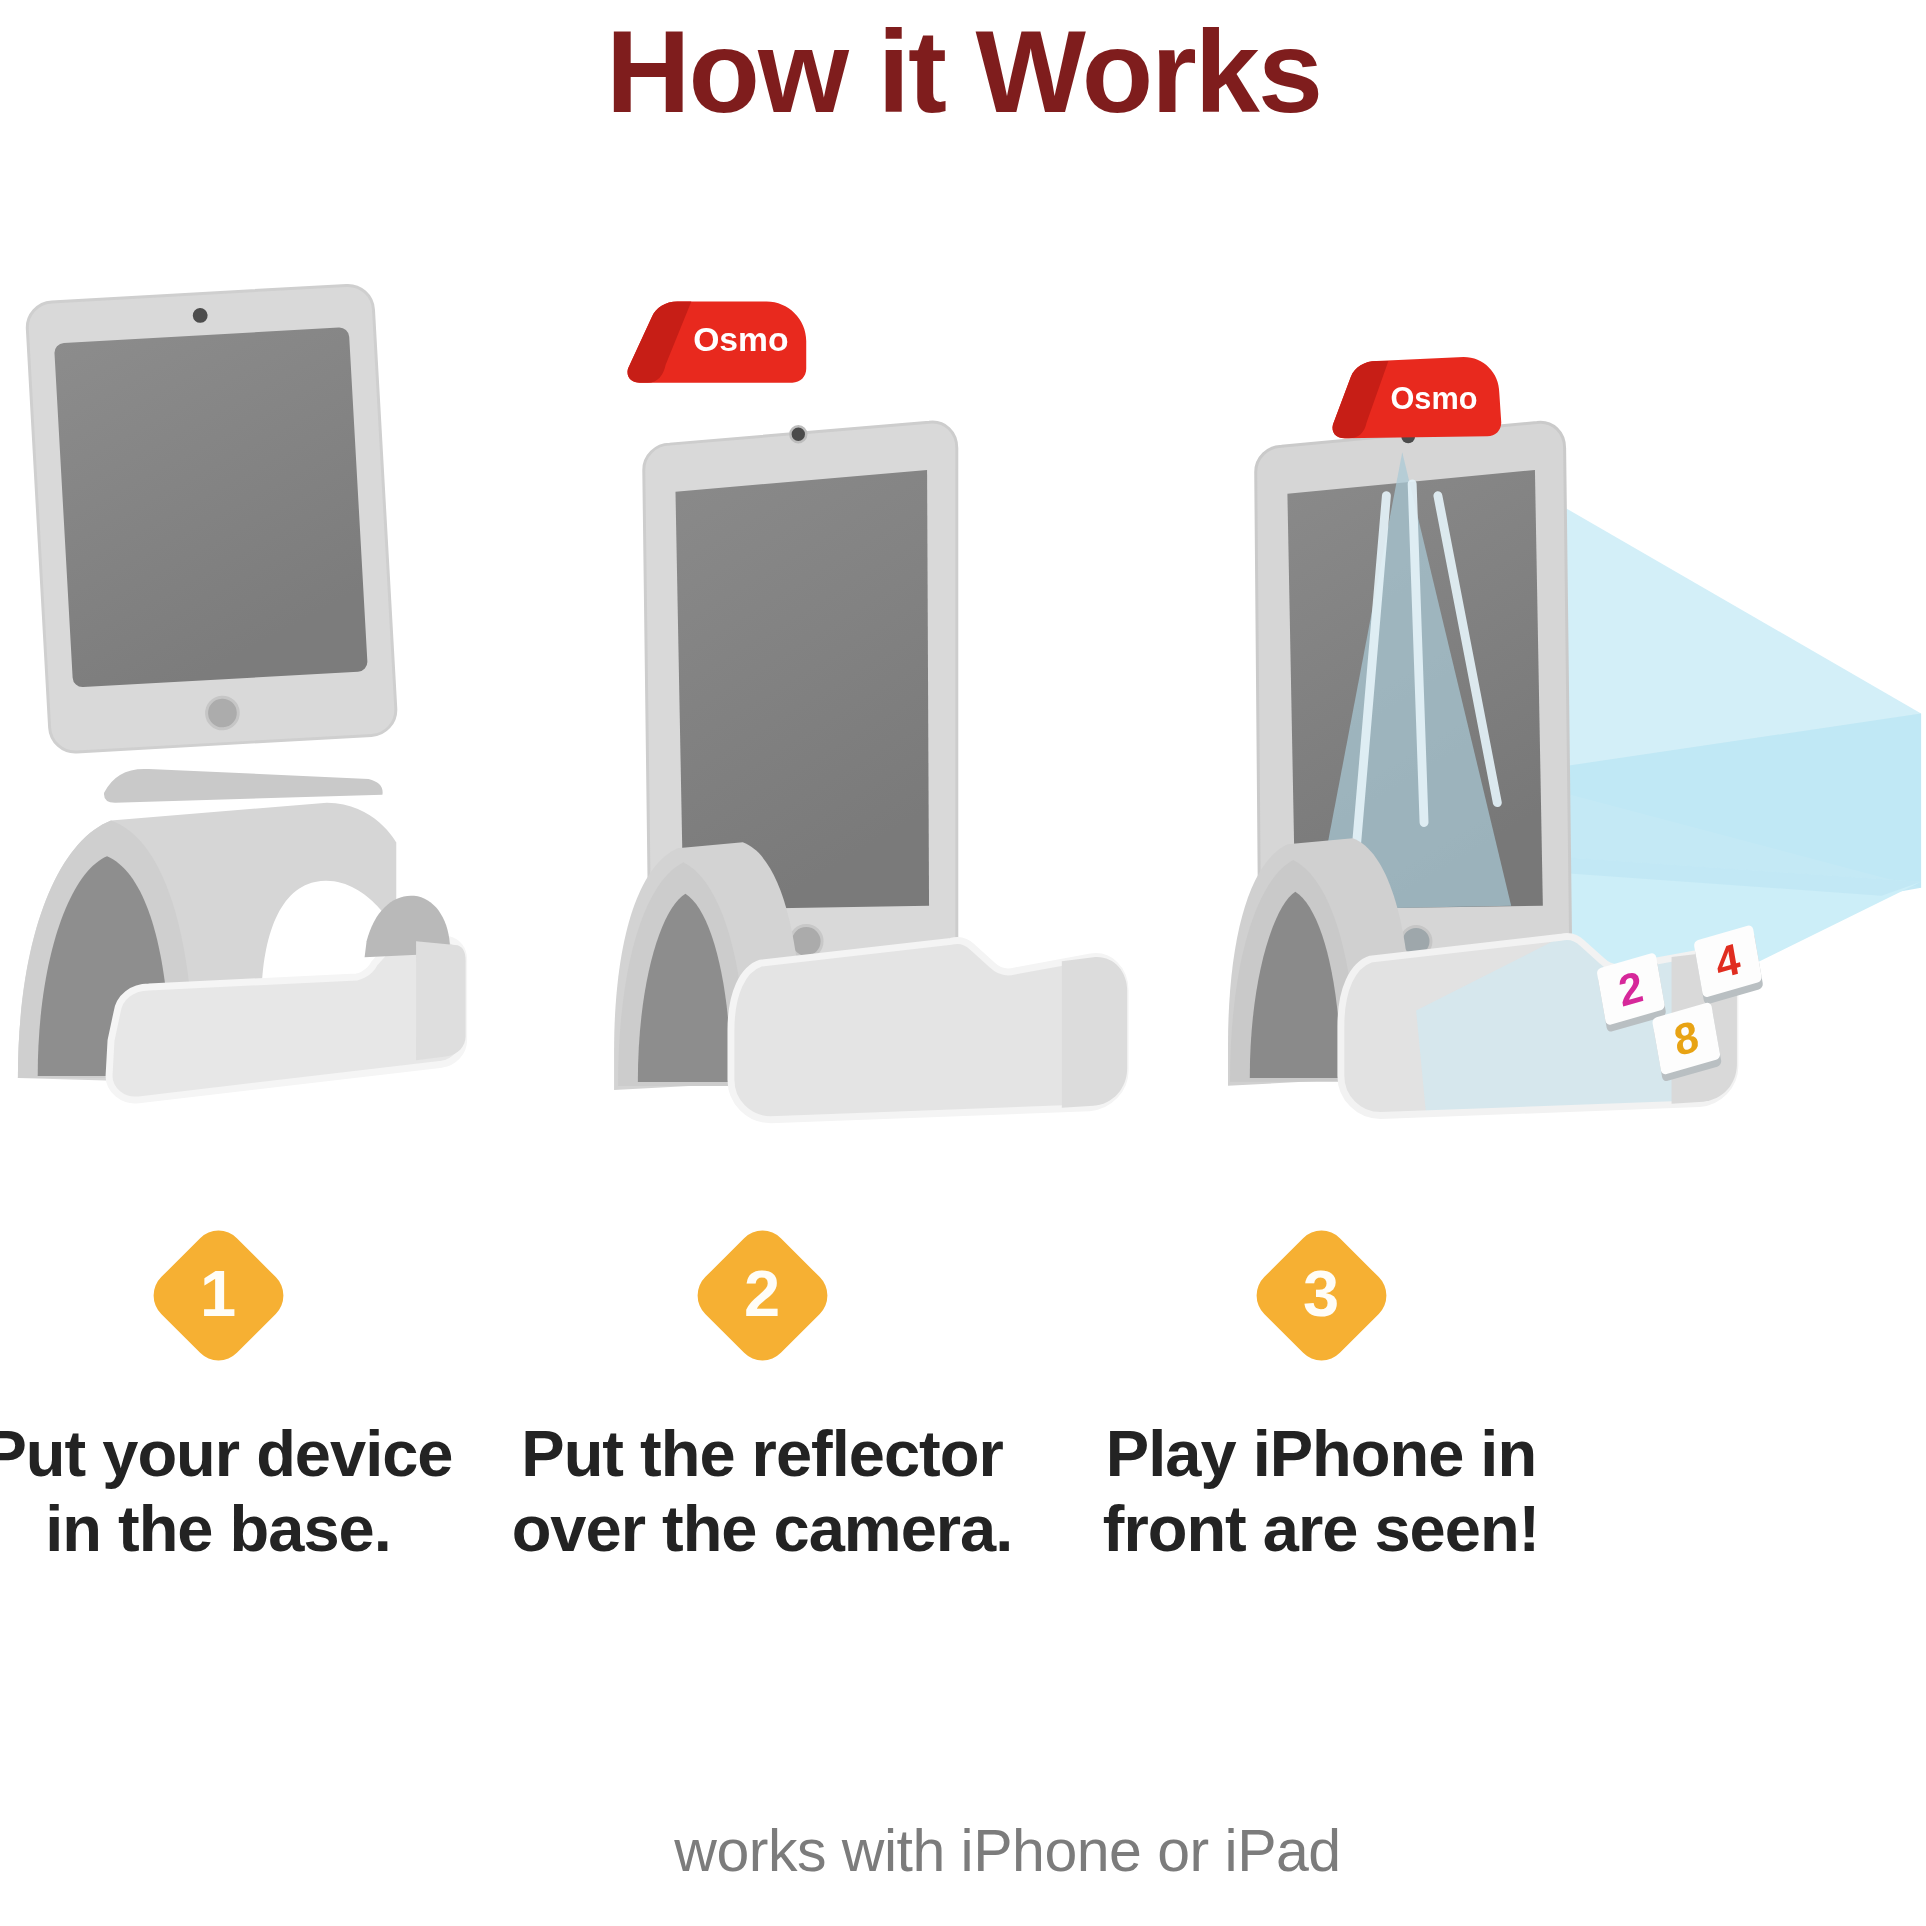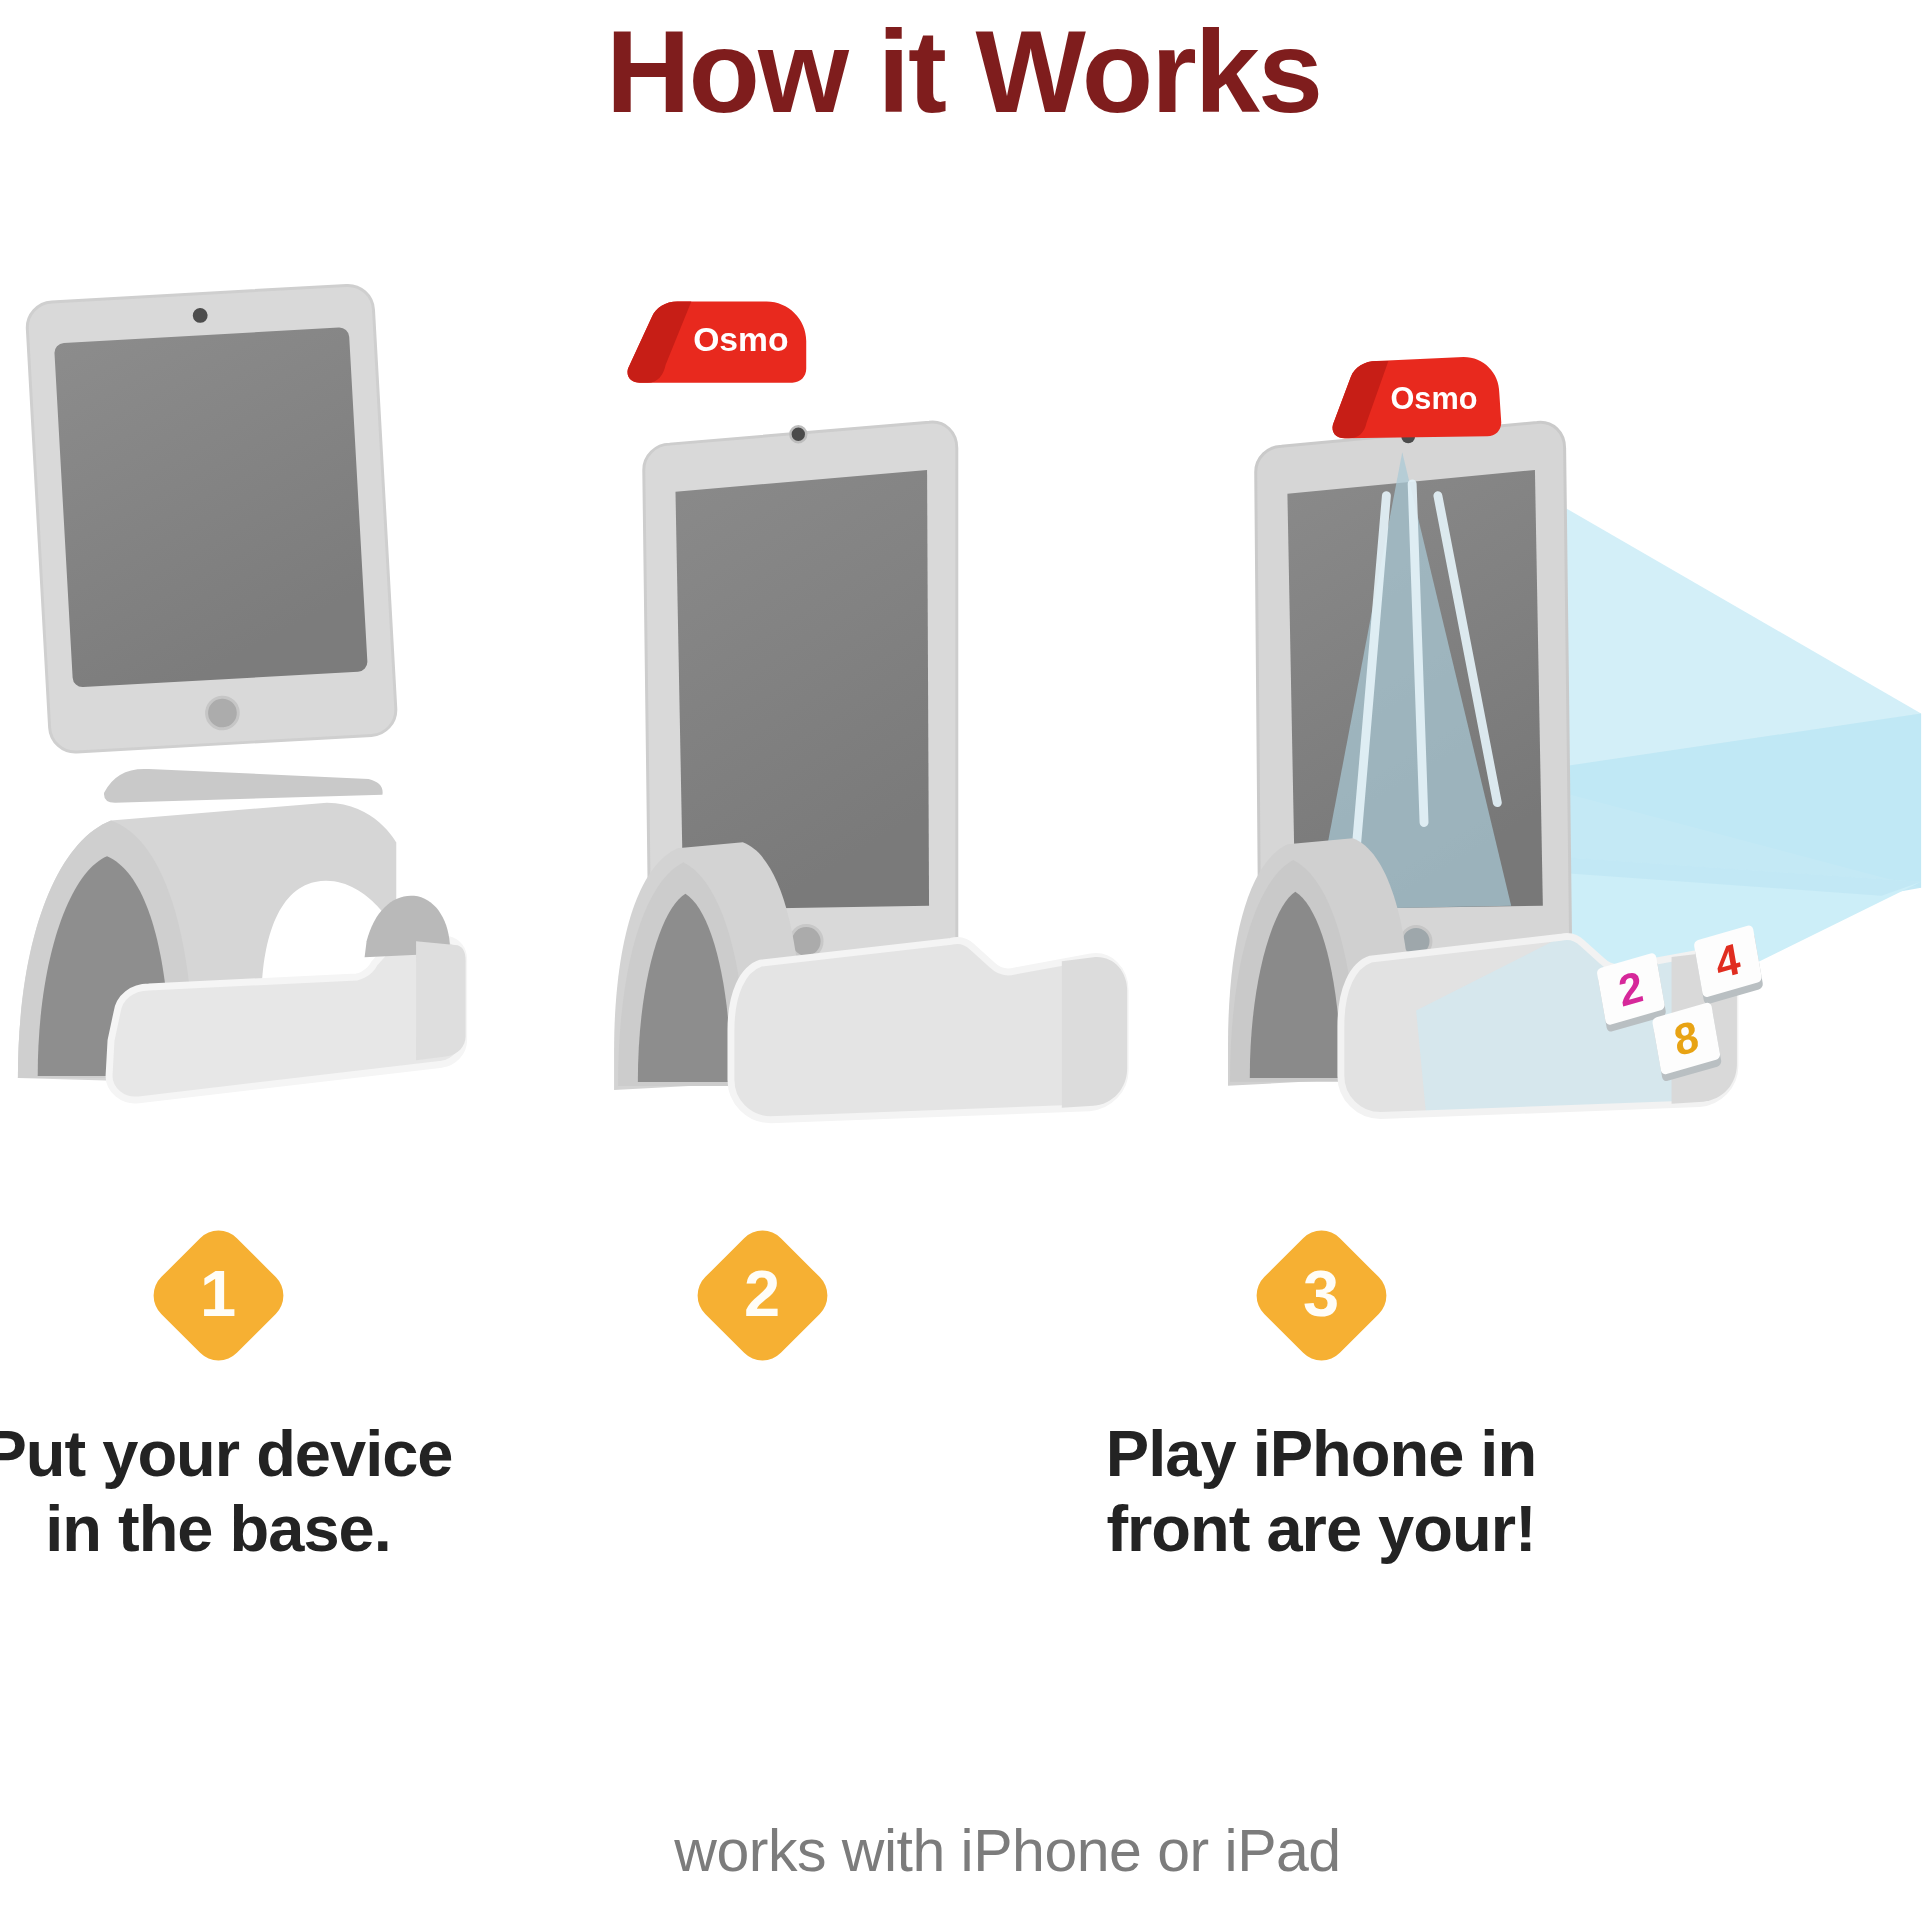--- a/index.html
+++ b/index.html
@@ -446,28 +446,32 @@
       <span class="l1">Put your device</span>
       <span class="l2">in the base.</span>
     </div>
   </div>
 
   <div class="step" id="step-2">
     <div class="badge">
       <div class="badge-shape"></div>
       <div class="badge-num">2</div>
     </div>
+    <div class="caption">
+      <span class="l1">Put the reflector</span>
+      <span class="l2">over the camera.</span>
+    </div>
   </div>
 
   <div class="step" id="step-3">
     <div class="badge">
       <div class="badge-shape"></div>
       <div class="badge-num">3</div>
     </div>
     <div class="caption">
       <span class="l1">Play iPhone in</span>
-      <span class="l2">front are your!</span>
+      <span class="l2">front are seen!</span>
     </div>
   </div>
 </div>
 
 <div class="footer">works with iPhone or iPad</div>
 
 
 </body></html>

